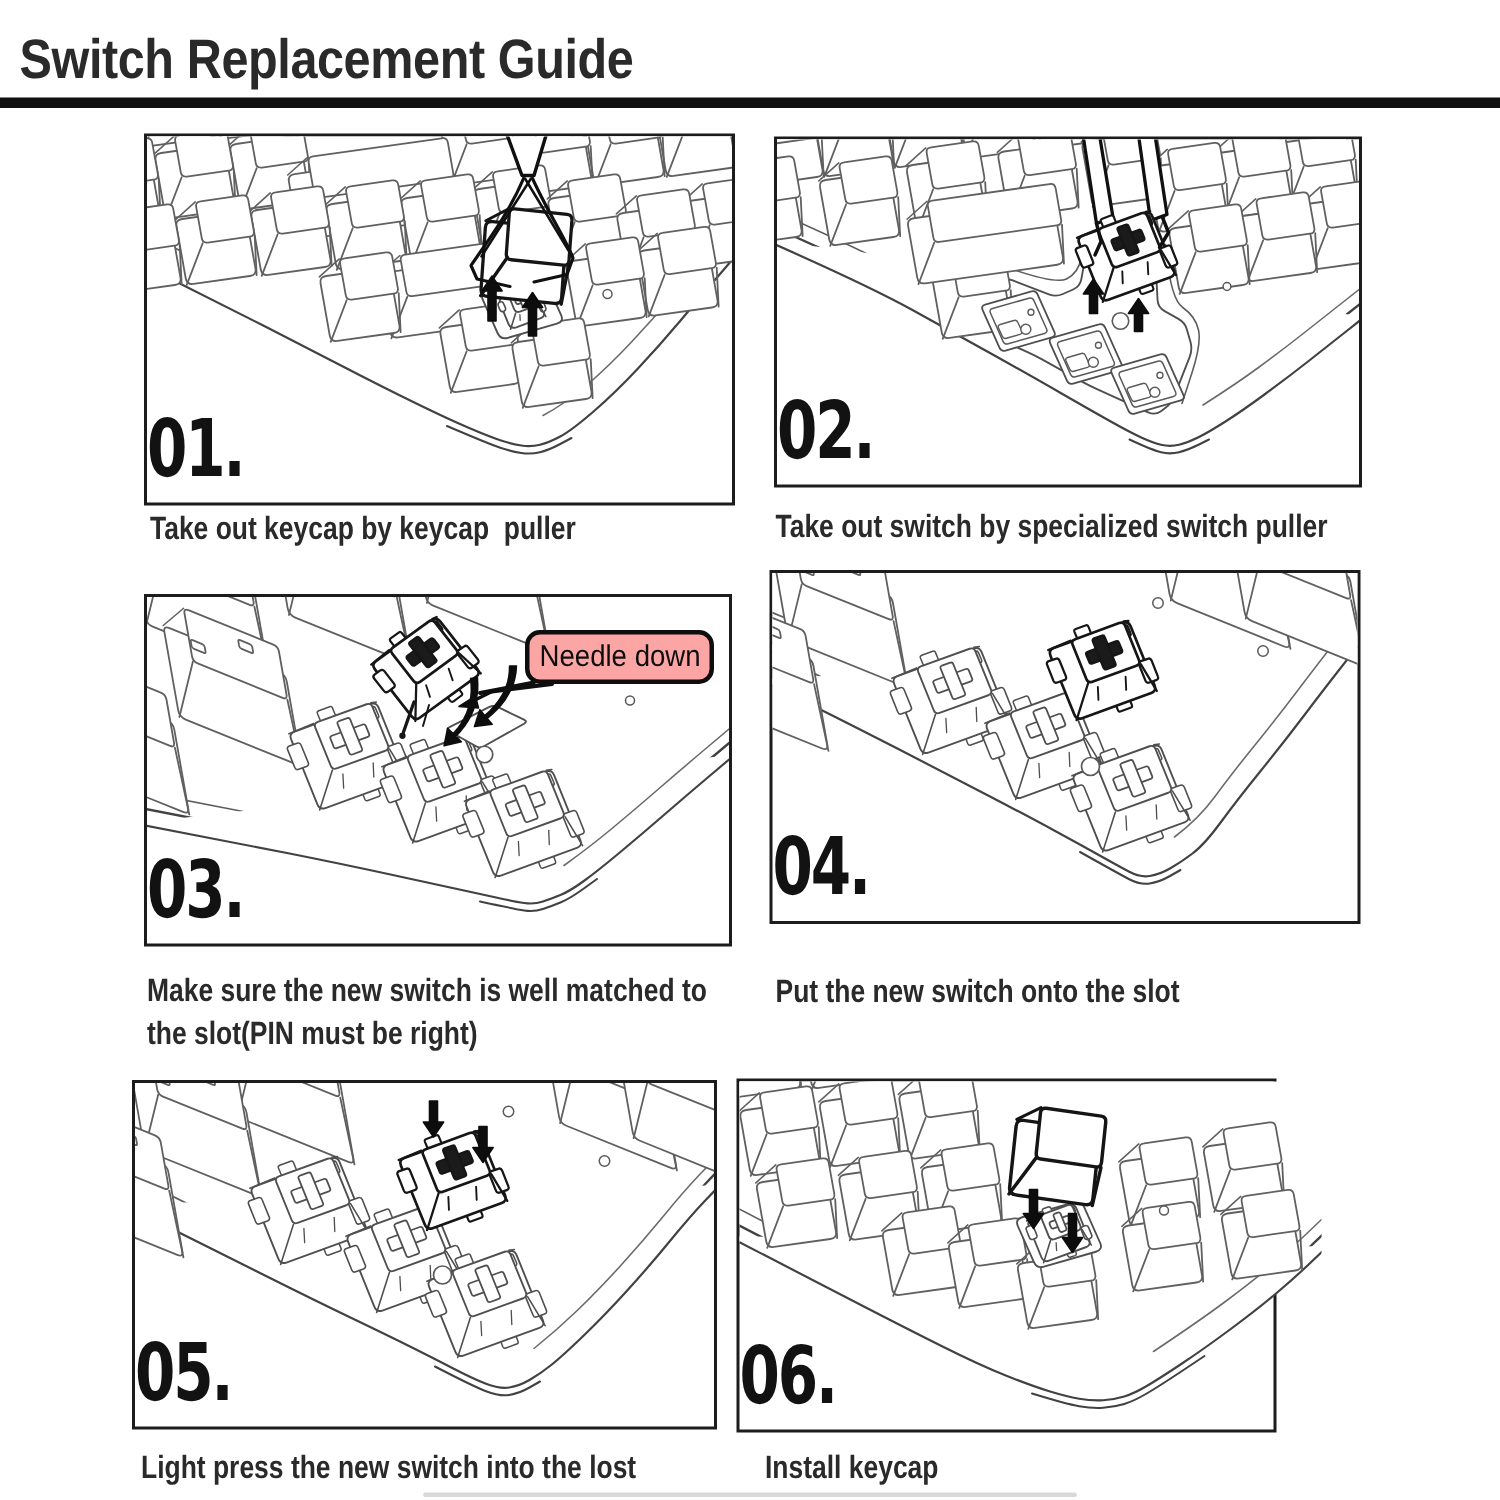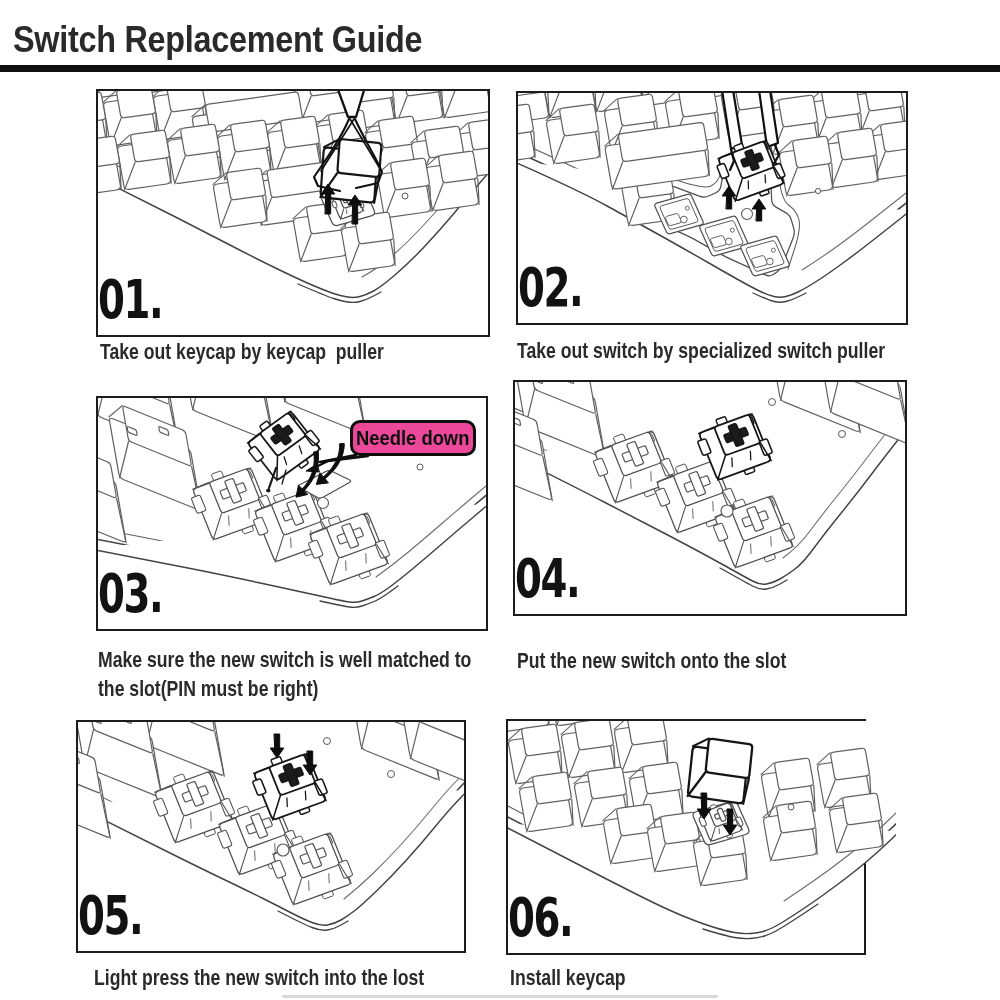--- a/index.html
+++ b/index.html
@@ -9,22 +9,22 @@
          letter-spacing:-0.3px;white-space:pre;transform:scaleX(0.875);transform-origin:left top;}
   .rule{position:absolute;left:0;top:65px;width:1000px;height:7px;background:#101010;}
   .panel{position:absolute;border:2px solid #1c1c1c;background:#fff;box-sizing:border-box;}
   .panel svg{position:absolute;left:0;top:0;}
   .stepnum{position:absolute;left:0px;bottom:9px;font-size:53px;font-weight:700;
            font-family:"DejaVu Sans",sans-serif;color:#121212;letter-spacing:-2px;
            transform:scaleX(0.73);transform-origin:left bottom;white-space:pre;line-height:1;}
   .caption{position:absolute;font-size:21.5px;font-weight:700;color:#2a2a2a;
            letter-spacing:0px;line-height:29px;white-space:pre;
            transform:scaleX(0.82);transform-origin:left top;}
-  .bubble{position:absolute;border:3px solid #0e0e0e;border-radius:10px;background:#ec4899;
-          box-sizing:border-box;font-size:20px;font-weight:700;color:#0e0e0e;
+  .bubble{position:absolute;border:3px solid #0e0e0e;border-radius:10px;background:#fca5a5;
+          box-sizing:border-box;font-size:20px;font-weight:400;color:#0e0e0e;
           display:flex;align-items:center;justify-content:center;white-space:pre;}
   .bubble span{transform:scaleX(0.92);}
 </style>
 </head>
 <body>
 
 <div id="page">
   <div class="title">Switch Replacement Guide</div>
   <div class="rule"></div>
 
@@ -753,21 +753,21 @@
           <path d="M220.8,63.1Q221.3,64.5 222.7,64.0L227.7,62.2Q229.1,61.7 228.5,60.3L221.4,42.8Q220.9,41.4 219.4,41.9L214.5,43.7Q213.1,44.2 213.7,45.6Z" stroke="#161616" stroke-width="1.71" fill="#1b1b1b" stroke-linejoin="round" stroke-linecap="round"></path>
           <path d="M216.9,75.9L217.3,84.6" stroke="#161616" stroke-width="1.26" fill="none" stroke-linejoin="round" stroke-linecap="round"></path>
           <path d="M235.4,69.2L235.8,77.9" stroke="#161616" stroke-width="1.26" fill="none" stroke-linejoin="round" stroke-linecap="round"></path>
         </g>
         <circle cx="212" cy="129" r="6" stroke="#5a5a5a" stroke-width="1.15" fill="#fff"></circle>
         <circle cx="257" cy="20" r="3.5" stroke="#5a5a5a" stroke-width="1" fill="#fff"></circle>
         <circle cx="327" cy="52" r="3.5" stroke="#5a5a5a" stroke-width="1" fill="#fff"></circle>
       </svg>
     <div class="stepnum">04.</div>
   </div>
-  <div class="panel" id="panel5" style="left:76px;top:720px;width:390px;height:233px">
+  <div class="panel" id="panel5" style="left:88px;top:720px;width:390px;height:233px">
     <svg id="art5" width="386" height="229" viewBox="0 0 386 229">
         <g>
           <path d="M-8,70Q60,104 90,119Q120,134 145,146Q170,158 185,165.5Q200,173 212.5,179.5Q225,186 234,189.5Q243,193 249.5,192Q256,191 263,187Q270,183 277.5,177Q285,171 299,157.5Q313,144 328,127.5Q343,111 356.5,94.5Q370,78 380,67.5L390,57L390,-40L-40,-40Z" stroke="none" stroke-width="0" fill="#fff" stroke-linejoin="round" stroke-linecap="round"></path>
           <path d="M-8,59Q60,93 90,108Q120,123 145,135Q170,147 185,154.5Q200,162 212.5,168.5L225,175" stroke="#5d5d5d" stroke-width="1.1" fill="none" stroke-linejoin="round" stroke-linecap="round"></path>
           <path d="M-8,70Q60,104 90,119Q120,134 145,146Q170,158 185,165.5Q200,173 212.5,179.5Q225,186 234,189.5Q243,193 249.5,192Q256,191 263,187Q270,183 277.5,177Q285,171 299,157.5Q313,144 328,127.5Q343,111 356.5,94.5Q370,78 380,67.5L390,57" stroke="#424242" stroke-width="1.6" fill="none" stroke-linejoin="round" stroke-linecap="round"></path>
           <path d="M-8,81Q60,115 90,130Q120,145 145,157Q170,169 185,176.5Q200,184 212.5,190.5Q225,197 234,200.5Q243,204 249.5,203Q256,202 263,198Q270,194 277.5,188Q285,182 299,168.5Q313,155 328,138.5Q343,122 356.5,105.5Q370,89 380,78.5L390,68" stroke="#424242" stroke-width="1.45" fill="#fff" stroke-linejoin="round" stroke-linecap="round"></path>
           <path d="M200,189Q225,202 234,205.5Q243,209 249.5,208Q256,207 263,203L270,199" stroke="#424242" stroke-width="1.35" fill="none" stroke-linejoin="round" stroke-linecap="round"></path>
           <path d="M266,177Q281,165 295,151.5Q309,138 324,121.5Q339,105 352.5,88.5Q366,72 376,61.5L386,51" stroke="#6a6a6a" stroke-width="1.05" fill="none" stroke-linejoin="round" stroke-linecap="round"></path>
         </g>
         <g>
@@ -890,21 +890,21 @@
           <path d="M227.4,69.2L227.8,77.9" stroke="#161616" stroke-width="1.26" fill="none" stroke-linejoin="round" stroke-linecap="round"></path>
         </g>
         <circle cx="205" cy="128" r="6" stroke="#5a5a5a" stroke-width="1.15" fill="#fff"></circle>
         <circle cx="249" cy="19" r="3.5" stroke="#5a5a5a" stroke-width="1" fill="#fff"></circle>
         <circle cx="313" cy="52" r="3.5" stroke="#5a5a5a" stroke-width="1" fill="#fff"></circle>
         <path d="M196.3,12 L201.7,12 L201.7,26 L205.8,26 L199,36 L192.2,26 L196.3,26 Z" stroke="#0d0d0d" stroke-width="1" fill="#0d0d0d" stroke-linejoin="round" stroke-linecap="round"></path>
         <path d="M229.3,29 L234.7,29 L234.7,43 L238.8,43 L232,53 L225.2,43 L229.3,43 Z" stroke="#0d0d0d" stroke-width="1" fill="#0d0d0d" stroke-linejoin="round" stroke-linecap="round"></path>
       </svg>
     <div class="stepnum">05.</div>
   </div>
-  <div class="panel" id="panel6" style="left:506px;top:719px;width:360px;height:236px">
+  <div class="panel" id="panel6" style="left:491px;top:719px;width:360px;height:236px">
     <svg id="art6" width="388" height="232" viewBox="0 0 388 232">
         <g>
           <path d="M-8,92Q50,122 80,137.5Q110,153 135,165.5Q160,178 177.5,185Q195,192 206.5,195.5Q218,199 226.5,200.5Q235,202 242.5,201.5Q250,201 256.5,199Q263,197 271.5,192Q280,187 295,177Q310,167 327.5,154Q345,141 357.5,130.5Q370,120 381,109.5L392,99L392,-40L-40,-40Z" stroke="none" stroke-width="0" fill="#fff" stroke-linejoin="round" stroke-linecap="round"></path>
           <path d="M-8,81Q50,111 80,126.5Q110,142 135,154.5Q160,167 177.5,174Q195,181 206.5,184.5Q218,188 226.5,189.5L235,191" stroke="#5d5d5d" stroke-width="1.1" fill="none" stroke-linejoin="round" stroke-linecap="round"></path>
           <path d="M-8,92Q50,122 80,137.5Q110,153 135,165.5Q160,178 177.5,185Q195,192 206.5,195.5Q218,199 226.5,200.5Q235,202 242.5,201.5Q250,201 256.5,199Q263,197 271.5,192Q280,187 295,177Q310,167 327.5,154Q345,141 357.5,130.5Q370,120 381,109.5L392,99" stroke="#424242" stroke-width="1.6" fill="none" stroke-linejoin="round" stroke-linecap="round"></path>
           <path d="M-8,103Q50,133 80,148.5Q110,164 135,176.5Q160,189 177.5,196Q195,203 206.5,206.5Q218,210 226.5,211.5Q235,213 242.5,212.5Q250,212 256.5,210Q263,208 271.5,203Q280,198 295,188Q310,178 327.5,165Q345,152 357.5,141.5Q370,131 381,120.5L392,110" stroke="#424242" stroke-width="1.45" fill="#fff" stroke-linejoin="round" stroke-linecap="round"></path>
           <path d="M195,208Q218,215 226.5,216.5Q235,218 242.5,217.5Q250,217 256.5,215Q263,213 271.5,208Q280,203 295,193L310,183" stroke="#424242" stroke-width="1.35" fill="none" stroke-linejoin="round" stroke-linecap="round"></path>
           <path d="M276,180Q306,160 323.5,147Q341,134 353.5,123.5Q366,113 377,102.5L388,92" stroke="#6a6a6a" stroke-width="1.05" fill="none" stroke-linejoin="round" stroke-linecap="round"></path>
         </g>
         <g>

